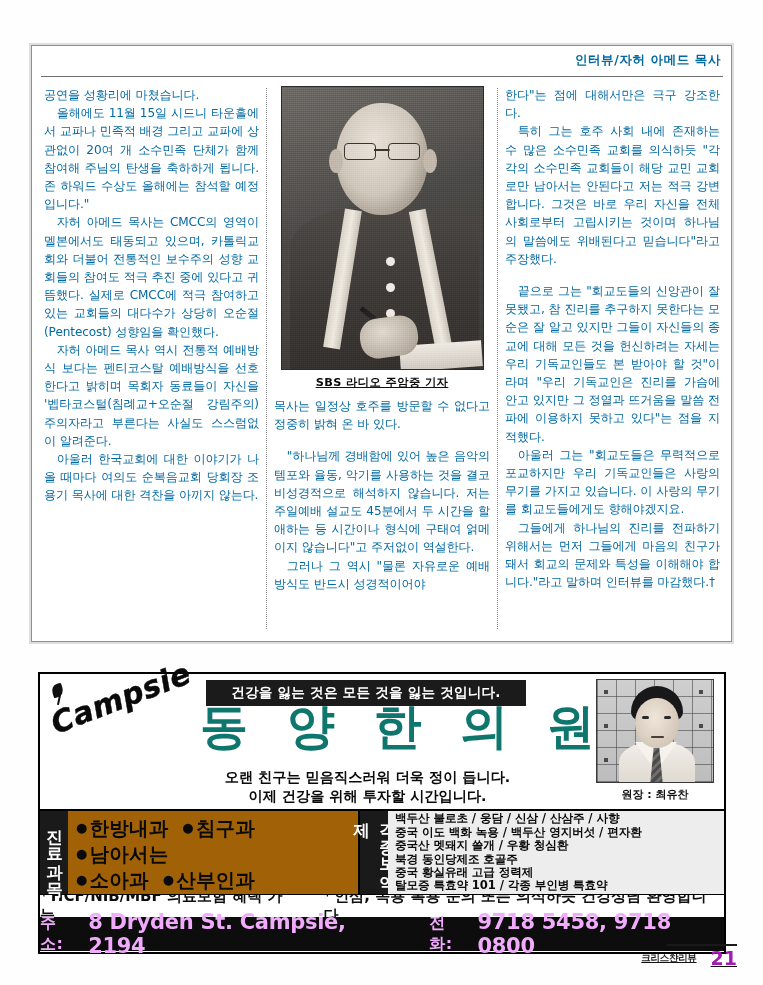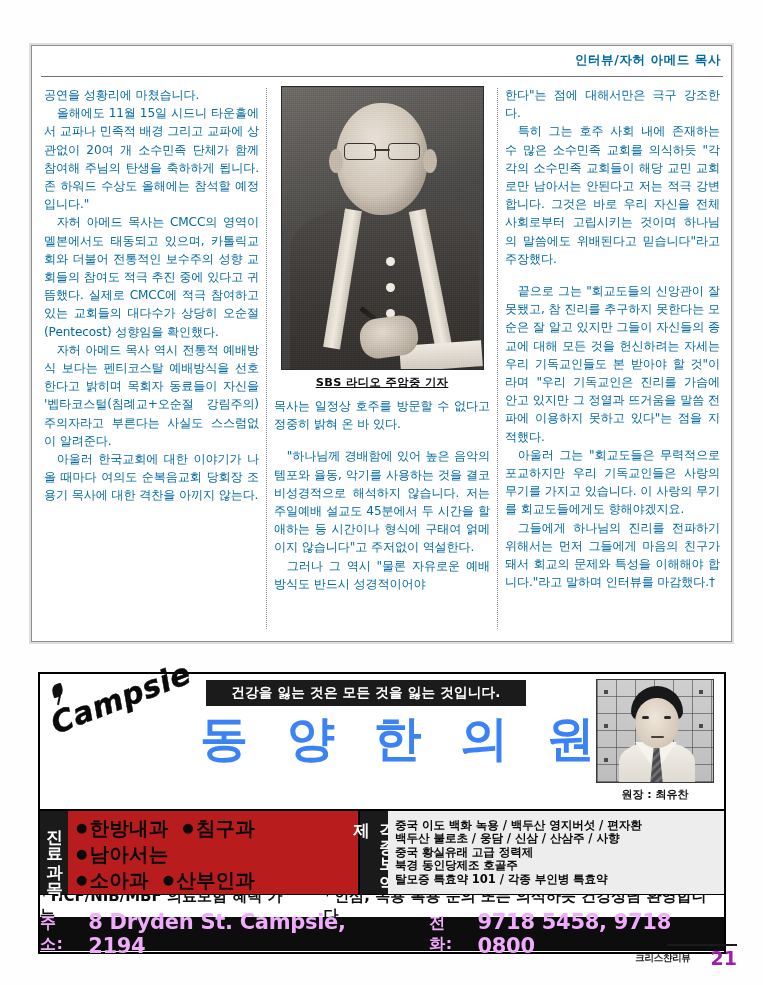--- a/index.html
+++ b/index.html
@@ -263,28 +263,28 @@
     font-size: 13.6px;
     font-weight: bold;
     letter-spacing: .2px;
     display: flex;
     align-items: center;
     justify-content: center;
     box-sizing: border-box;
   }
   .ad-title {
     position: absolute;
-    left: 160px; top: 36px;
+    left: 160px; top: 24px;
     width: 335px;
     text-align: center;
     font-size: 48px;
     font-weight: bold;
     letter-spacing: 11px;
     line-height: 56px;
-    color: #3b82f6;
+    color: #0f766e;
     white-space: nowrap;
   }
   .ad-sub {
     position: absolute;
     left: 150px; top: 94px;
     width: 355px;
     text-align: center;
     font-size: 14.2px;
     font-weight: bold;
     line-height: 19px;
@@ -378,21 +378,21 @@
   }
   .vlabel span {
     writing-mode: vertical-rl;
     font-size: 16.5px;
     font-weight: bold;
     letter-spacing: 1px;
     line-height: 26px;
   }
   .dept-cell {
     width: 292px;
-    background: #b91c1c;
+    background: #a16207;
     border-right: 2px solid #000;
     box-sizing: border-box;
     padding: 3px 4px 0 8px;
     display: flex;
     flex-direction: column;
     justify-content: center;
   }
   .dept-line {
     font-size: 19.5px;
     font-weight: bold;
@@ -447,21 +447,22 @@
   .ad-footer .val { font-size: 21px; font-weight: bold; letter-spacing: -.3px; }
   .ad-footer .gapx { display:inline-block; width: 14px; }
 
   
   #pagefoot {
     position: absolute;
     right: 26px;
     bottom: 18px;
     display: flex;
     align-items: flex-end;
-    gap: 20px;
+    gap: 14px;
+    text-decoration: underline;
   }
   #pagefoot .mast {
     font-size: 9.5px;
     font-weight: bold;
     color: #222;
     letter-spacing: -.3px;
     padding-bottom: 2px;
   }
   #pagefoot .pnum {
     font-size: 19px;
@@ -560,20 +561,24 @@
         <div class="leaf"></div>
           <div class="stem"></div>
       </div>
 
       <div class="campsie">Campsie</div>
 
       <div class="ad-banner">건강을 잃는 것은 모든 것을 잃는 것입니다.</div>
 
       <div class="ad-title">동 양 한 의 원</div>
 
+      <div class="ad-sub">
+        <div>오랜 친구는 믿음직스러워 더욱 정이 듭니다.</div>
+        <div>이제 건강을 위해 투자할 시간입니다.</div>
+      </div>
 
       <div class="doctor-block">
         <div class="doctor-photo">
           <div class="dp-shelf"></div>
           <div class="dp-jars"></div>
           <div class="dp-shirt"></div>
           <div class="dp-collar-l"></div>
           <div class="dp-collar-r"></div>
           <div class="dp-tie"></div>
           <div class="dp-hair"></div>
@@ -602,24 +607,25 @@
         <div class="dept-line">
           <span class="dot">●</span><span>소아과</span><span class="sp"></span><span class="dot">●</span><span>산부인과</span>
         </div>
       </div>
 
       <div class="vlabel">
         <span>각종보약제</span>
       </div>
 
       <div class="med-cell">
+        <div class="med-line">백두산 불로초 / 웅담 / 신삼 / 산삼주 / 사향</div>
         <div class="med-line">중국 이도 백화 녹용 / 백두산 영지버섯 / 편자환</div>
-        <div class="med-line">백두산 불로초 / 웅담 / 신삼 / 산삼주 / 사향</div>
+        <div class="med-line">중국산 멧돼지 쓸개 / 우황 청심환</div>
+        <div class="med-line">북경 동인당제조 호골주</div>
         <div class="med-line">중국 황실유래 고급 정력제</div>
-        <div class="med-line">북경 동인당제조 호골주</div>
         <div class="med-line">탈모증 특효약 101 / 각종 부인병 특효약</div>
       </div>
     </div>
 
     <div class="ad-note">
       <div>
         <span class="star">*</span><span>HCF/NIB/MBF 의료보험 혜택 가능</span>
       </div>
       <div>
         <span class="star">*</span><span>인삼, 녹용 복용 문의 또는 의식하듯 건강상담 환영합니다.</span>

